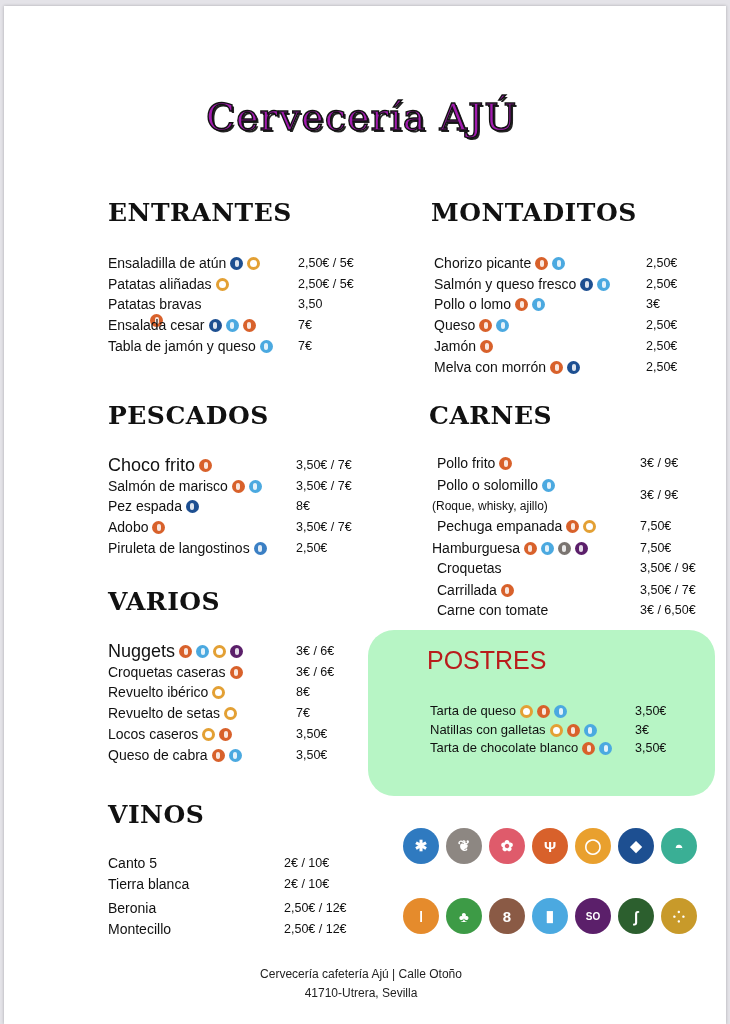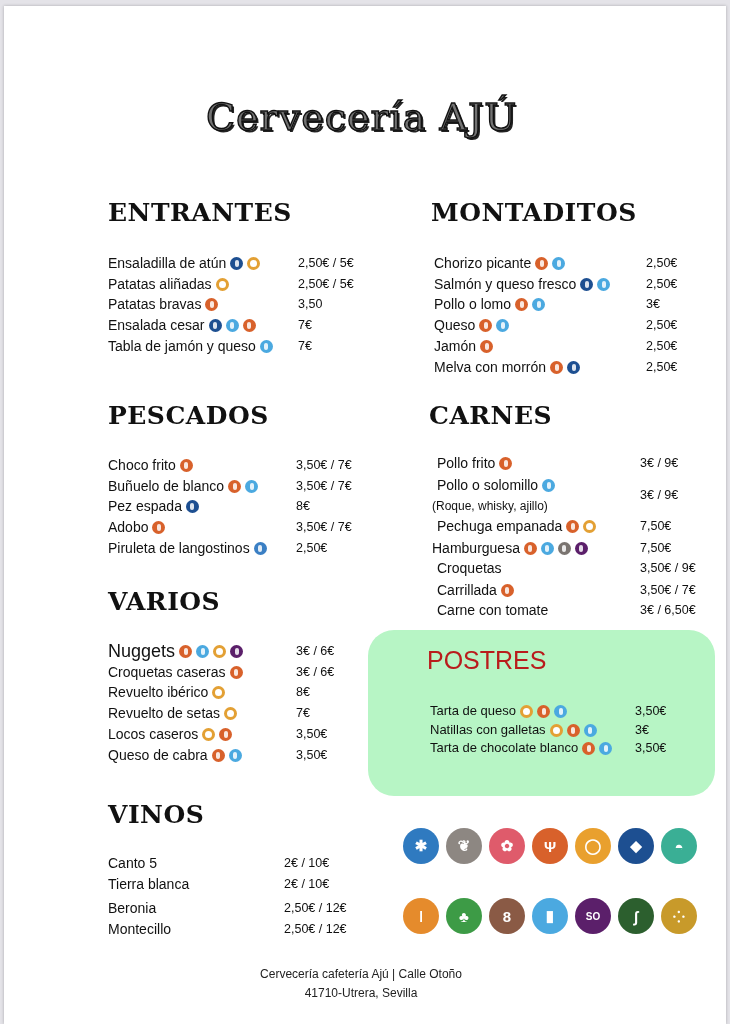--- a/index.html
+++ b/index.html
@@ -1,19 +1,19 @@
 <!DOCTYPE html>
 <html><head>
 <meta charset="utf-8">
 <style>
   html, body { margin:0; padding:0; }
   body { width:730px; height:1024px; background:#e4e3e8; position:relative; overflow:hidden; font-family:"Liberation Sans", sans-serif; color:#111; }
   .page { position:absolute; left:4px; top:6px; width:722px; height:1018px; background:#fff; box-shadow:0 0 3px rgba(0,0,0,0.25); }
   .abs { position:absolute; white-space:nowrap; }
-  .title { font-family:"DejaVu Serif", serif; font-size:38px; color:#737373; -webkit-text-stroke:1.4px #111; text-shadow:2px 2px 0 #222; letter-spacing:1px; }
+  .title { font-family:"DejaVu Serif", serif; font-size:38px; color:#a21caf; -webkit-text-stroke:1.4px #111; text-shadow:2px 2px 0 #222; letter-spacing:1px; }
   .sec { font-family:"DejaVu Serif", serif; font-weight:bold; font-size:25px; color:#111; letter-spacing:0.5px; }
   .item { font-size:14px; line-height:20px; display:flex; align-items:center; }
   .price { font-size:12.5px; line-height:20px; }
   .dot { display:inline-block; width:13px; height:13px; border-radius:50%; margin-left:4px; position:relative; }
   .dot.ring { box-sizing:border-box; background:#fff; border:3px solid #e3a034; }
   .dot::after { content:""; position:absolute; left:4.5px; top:3px; width:4px; height:7px; border-radius:2px; background:rgba(255,255,255,0.85); }
   .dot.ring::after { display:none; }
   .gluten { background:#d8612b; }
   .milk { background:#4ba9e0; }
   .fish { background:#1d4f91; }
@@ -38,21 +38,21 @@
       <span>Ensaladilla de atún</span>
       <span class="dot fish"></span>
       <span class="dot ring"></span>
     </div>
     <div class="abs price" style="left: 298px; top: 253px;">2,50€ / 5€</div>
     <div class="abs item" style="left: 108px; top: 274px; font-size: 14px;">
       <span>Patatas aliñadas</span>
       <span class="dot ring"></span>
     </div>
     <div class="abs price" style="left: 298px; top: 274px;">2,50€ / 5€</div>
-    <div class="abs item" style="left: 108px; top: 294px; font-size: 14px;">
+    <div class="abs item" style="left: 108px; top: 294px; font-size: 14px; flex-direction: column;">
       <span>Patatas bravas</span>
       <span class="dot gluten"></span>
     </div>
     <div class="abs price" style="left: 298px; top: 294px;">3,50</div>
     <div class="abs item" style="left: 108px; top: 315px; font-size: 14px;">
       <span>Ensalada cesar</span>
       <span class="dot fish"></span>
       <span class="dot milk"></span>
       <span class="dot gluten"></span>
     </div>
@@ -98,27 +98,27 @@
     <div class="abs item" style="left: 434px; top: 357px; font-size: 14px;">
       <span>Melva con morrón</span>
       <span class="dot gluten"></span>
       <span class="dot fish"></span>
     </div>
     <div class="abs price" style="left: 646px; top: 357px;">2,50€</div>
   </div>
 
 <div class="abs sec" style="left:108px;top:401px;">PESCADOS</div>
 <div id="pescados">
-    <div class="abs item" style="left: 108px; top: 455px; font-size: 14px;">
+    <div class="abs item" style="left: 108px; top: 455px; font-size: 18px;">
       <span>Choco frito</span>
       <span class="dot gluten"></span>
     </div>
     <div class="abs price" style="left: 296px; top: 455px;">3,50€ / 7€</div>
     <div class="abs item" style="left: 108px; top: 476px; font-size: 14px;">
-      <span>Buñuelo de blanco</span>
+      <span>Salmón de marisco</span>
       <span class="dot gluten"></span>
       <span class="dot milk"></span>
     </div>
     <div class="abs price" style="left: 296px; top: 476px;">3,50€ / 7€</div>
     <div class="abs item" style="left: 108px; top: 496px; font-size: 14px;">
       <span>Pez espada</span>
       <span class="dot fish"></span>
     </div>
     <div class="abs price" style="left: 296px; top: 496px;">8€</div>
     <div class="abs item" style="left: 108px; top: 517px; font-size: 14px;">

